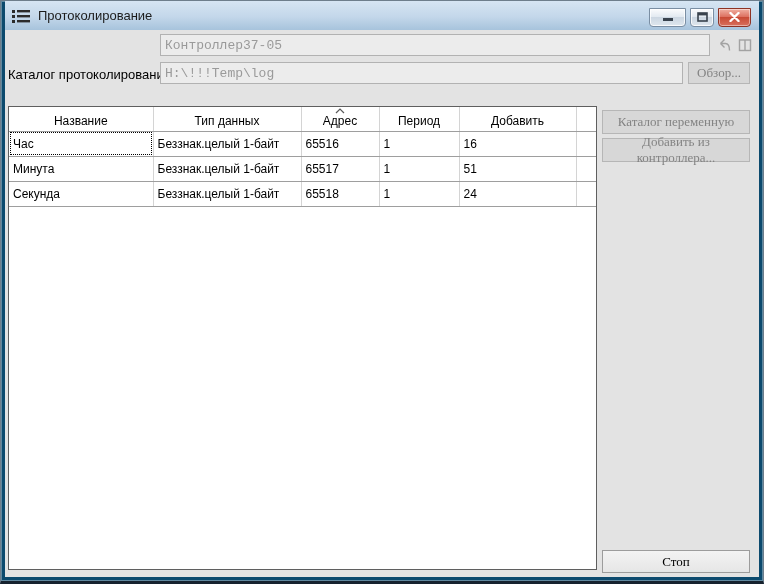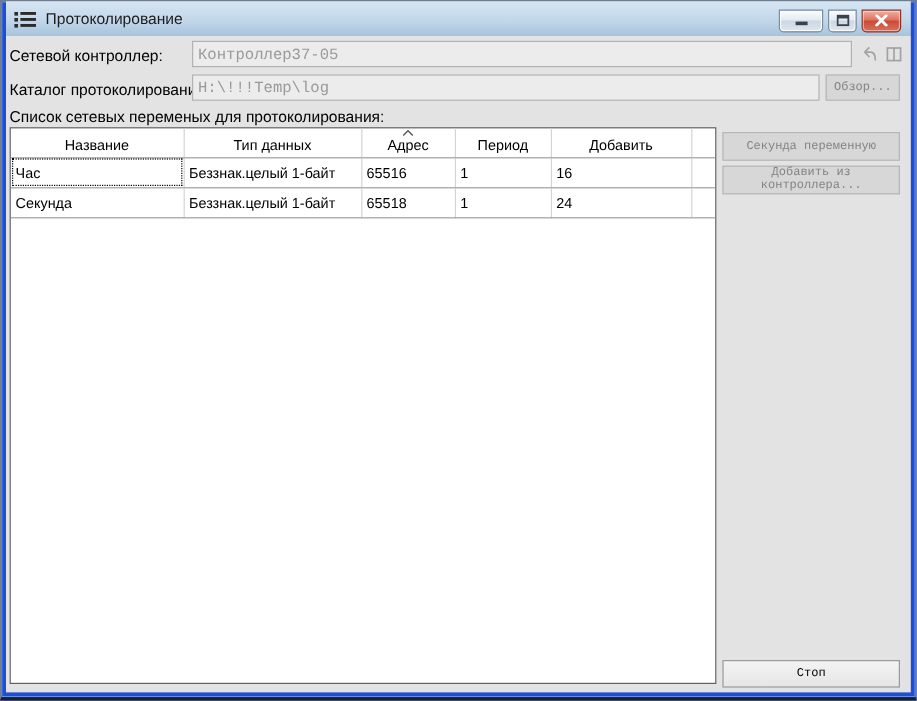--- a/index.html
+++ b/index.html
@@ -1,21 +1,21 @@
 <!DOCTYPE html>
 <html><head>
 <meta charset="utf-8">
 <style>
   * { margin:0; padding:0; box-sizing:border-box; }
   html,body { background:#fff; }
   body { font-family:"Liberation Sans", sans-serif; font-size:13px; color:#000; }
 
   .window {
     position:relative; width:764px; height:584px;
-    background:#1d4ed8;
+    background:#0c4a6e;
     border:1px solid #6e7e8c;
     border-bottom:3px solid #16222e;
     padding:0 4px 4px 4px;
     box-shadow: inset 0 0 0 1px rgba(255,255,255,.35);
   }
 
   
   .titlebar {
     height:29px; display:flex; align-items:center;
     background:linear-gradient(#d6e5f3, #c3d7ea 55%, #a7c3dc);
@@ -50,21 +50,21 @@
     position:absolute; height:22px;
     background:#ececec; border:1px solid #b2b2b2;
     color:#9a9a9a; font-size:13px; font-family:Liberation Mono, monospace;
     padding:0 4px; line-height:20px; white-space:nowrap; overflow:hidden;
   }
 
   .inline-icons { position:absolute; display:flex; gap:5px; align-items:center; }
 
   .btn {
     position:absolute; display:flex; align-items:center; justify-content:center;
-    font-size:10px; font-family:Liberation Mono, monospace; cursor:default;
+    font-size:13px; font-family:Liberation Serif, serif; cursor:default;
   }
   .btn.disabled {
     background:#d7d7d7; border:1px solid #b6b6b6; color:#838383;
   }
   .btn.normal {
     background:linear-gradient(#f3f3f3,#e6e6e6); border:1px solid #9c9c9c; color:#000;
   }
 
   
   .table-area {
@@ -125,41 +125,39 @@
       <span class="win-btn close">
         <svg width="11" height="10" viewBox="0 0 11 10">
             <path d="M1.5 1 L9.5 9 M9.5 1 L1.5 9" stroke="#ffffff" stroke-width="2.4" stroke-linecap="round"></path>
           </svg>
       </span>
     </span>
   </div>
 
   <div class="client">
 
-    <span class="lbl" style="left:3px; top:9px;">Сетевой контроллер:</span>
     <input class="field" style="left: 155px; top: 4px; width: 550px;" readonly="" value="Контроллер37-05">
     <span class="inline-icons" style="left:711px; top:7px;">
       <span>
         <svg width="16" height="16" viewBox="0 0 16 16" fill="none" stroke="#a2a2a2" stroke-width="1.4">
           <path d="M4.5 6.5 L8.5 2.5 M4.5 6.5 L8.5 10.5 M4.5 6.5 H9.5 C12.5 6.5 13.5 9 13.5 13.5"></path>
         </svg>
       </span>
       <span>
         <svg width="16" height="16" viewBox="0 0 16 16" fill="none" stroke="#a2a2a2" stroke-width="1.4">
           <rect x="2.5" y="3" width="11" height="10.5"></rect>
             <line x1="8" y1="3" x2="8" y2="13.5"></line>
         </svg>
       </span>
     </span>
 
     <span class="lbl" style="left:3px; top:37px;">Каталог протоколирования:</span>
     <input class="field" style="left: 155px; top: 32px; width: 523px;" readonly="" value="H:\!!!Temp\log">
     <button class="btn disabled" style="left:683px; top:32px; width:62px; height:22px;">Обзор...</button>
 
-    <span class="lbl" style="left:3px; top:60px;">Список сетевых переменых для протоколирования:</span>
 
     <div class="table-area">
       <table class="grid">
         <colgroup>
           <col style="width:144px">
             <col style="width:148px">
             <col style="width:78px">
           <col style="width:80px">
             <col style="width:117px">
             <col>
@@ -184,28 +182,36 @@
         <tbody>
           <tr>
             <td class="focused">Час</td>
             <td>Беззнак.целый 1-байт</td>
             <td>65516</td>
             <td>1</td>
             <td>16</td>
             <td></td>
           </tr>
           <tr>
+            <td>Минута</td>
+            <td>Беззнак.целый 1-байт</td>
+            <td>65517</td>
+            <td>1</td>
+            <td>51</td>
+            <td></td>
+          </tr>
+          <tr>
             <td>Секунда</td>
             <td>Беззнак.целый 1-байт</td>
             <td>65518</td>
             <td>1</td>
             <td>24</td>
             <td></td>
           </tr>
         </tbody>
       </table>
     </div>
 
-    <button class="btn disabled" style="left:597px; top:80px; width:148px; height:24px;">Секунда переменную</button>
+    <button class="btn disabled" style="left:597px; top:80px; width:148px; height:24px;">Каталог переменную</button>
     <button class="btn disabled" style="left:597px; top:108px; width:148px; height:24px;">Добавить из контроллера...</button>
     <button class="btn normal" style="left:597px; top:520px; width:148px; height:23px;">Стоп</button>
   </div>
 </div>
 
 </body></html>

